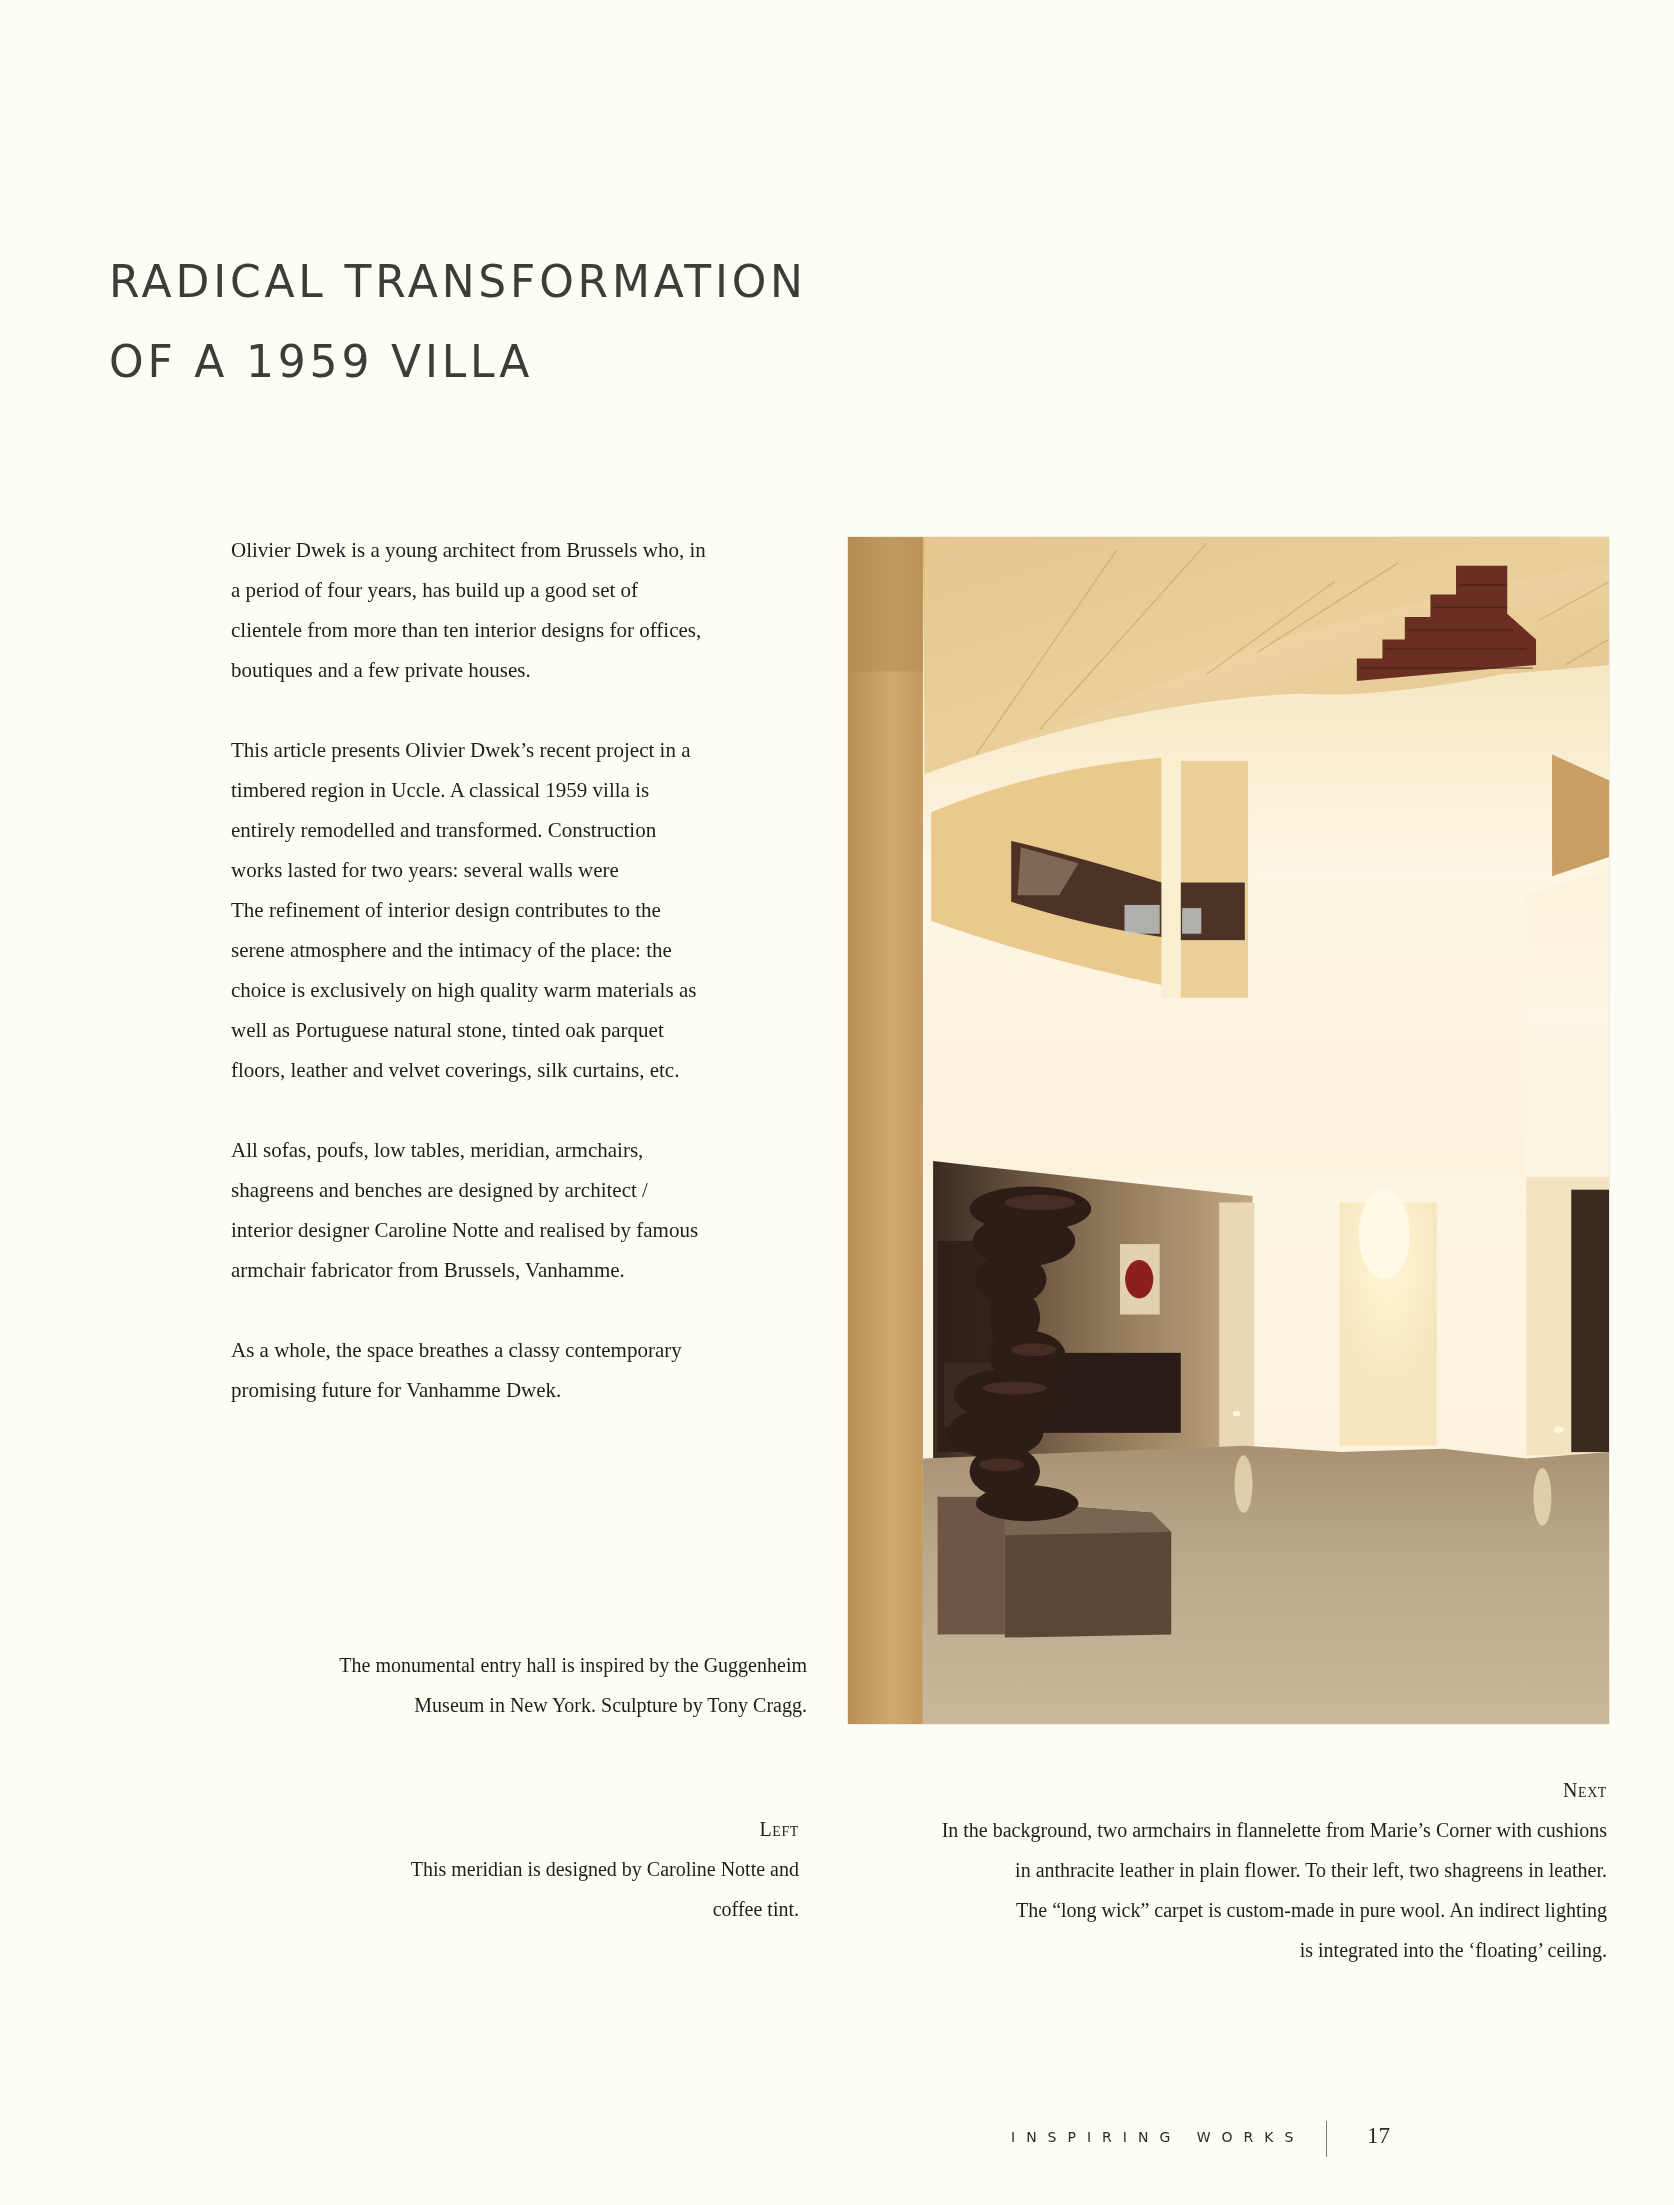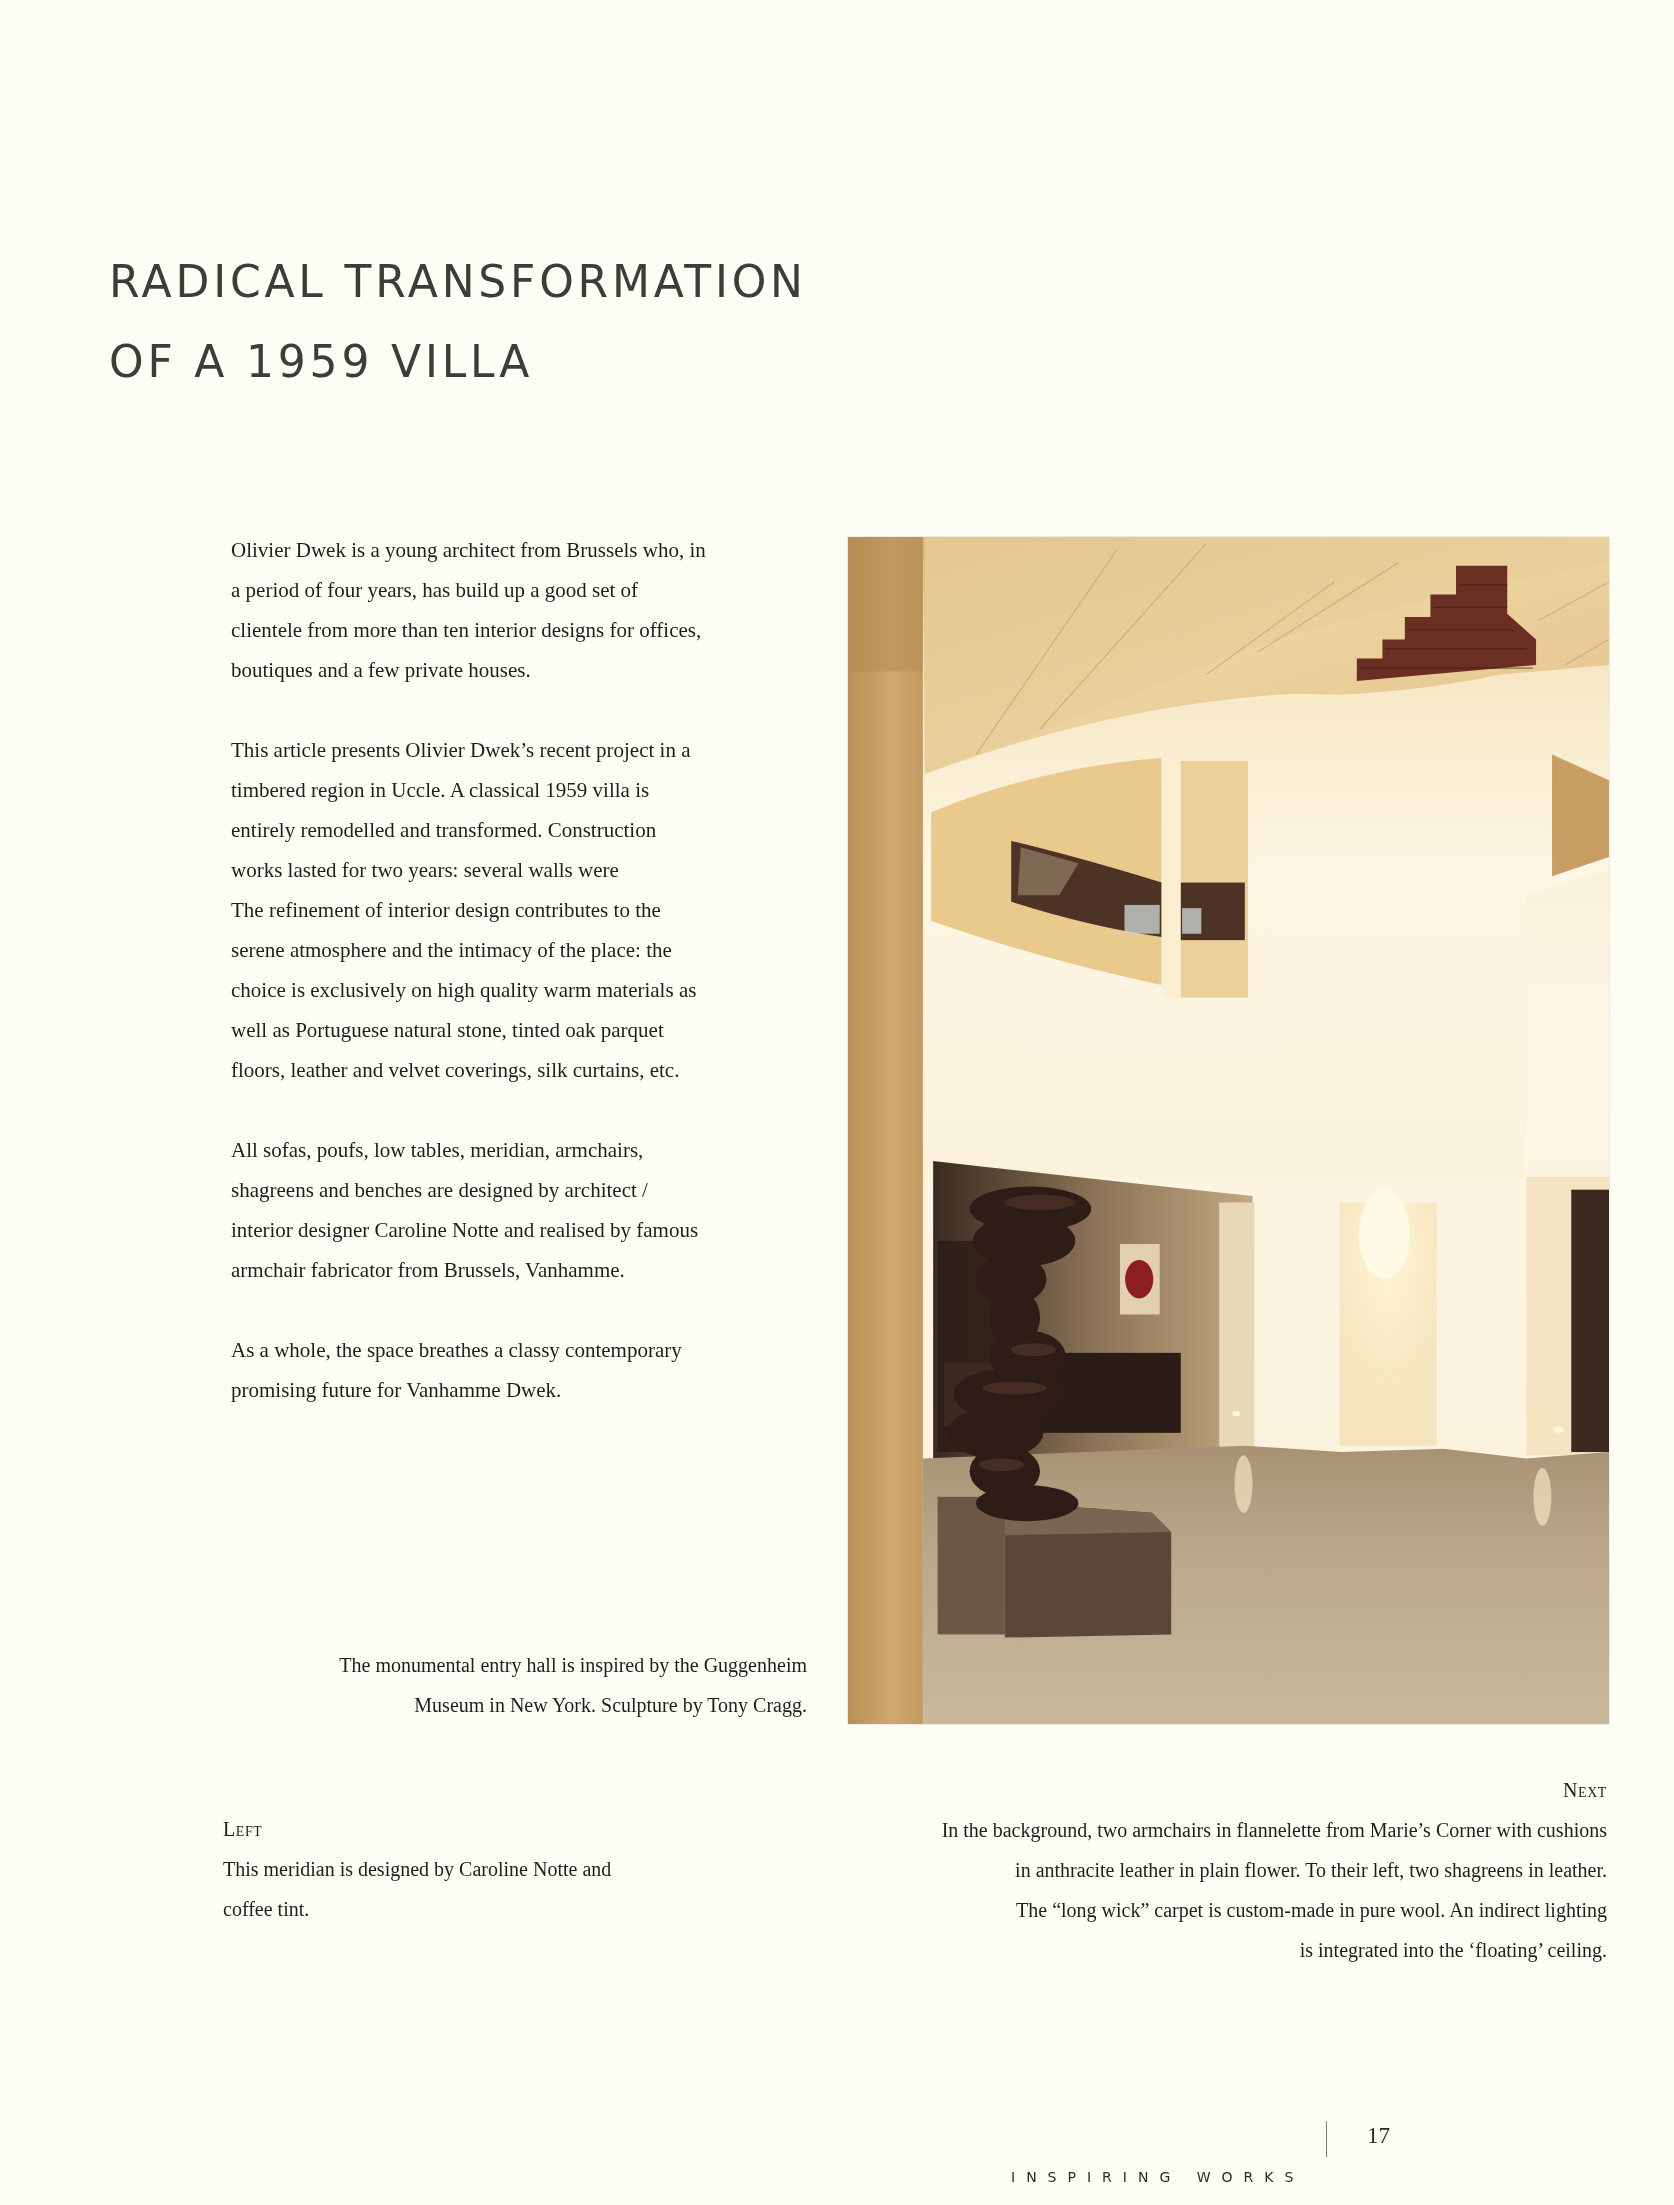--- a/index.html
+++ b/index.html
@@ -43,38 +43,38 @@
       font-size: 20px; line-height: 40px;
       color: #1f1e1b;
     }
     .photo-caption span { display: block; white-space: nowrap; }
     .left-caption {
       position: absolute; left: 223px; top: 1809px; width: 576px;
       font-family: "Liberation Serif", serif;
       font-size: 20px; line-height: 40px;
       color: #1f1e1b;
     }
-    .left-caption span { display: block; white-space: nowrap; }
+    .left-caption span { display: block; white-space: nowrap; text-align: right; }
     .smallcaps { font-variant: small-caps; letter-spacing: 0.6px; }
     .next-caption {
       position: absolute; left: 800px; top: 1770px; width: 807px;
       text-align: right;
       font-family: "Liberation Serif", serif;
       font-size: 20px; line-height: 40px;
       color: #1f1e1b;
     }
     .next-caption span { display: block; white-space: nowrap; }
     .footer {
       position: absolute; top: 2120px; left: 1011px; height: 38px;
       font-family: "DejaVu Sans", sans-serif;
       color: #2b2b28;
     }
     .footer-section {
       position: absolute; left: 0; top: 9px;
-      font-size: 14px; letter-spacing: 11px; white-space: nowrap; margin-top: 40px;
+      font-size: 14px; letter-spacing: 11px; white-space: nowrap;
     }
     .footer-divider {
       position: absolute; left: 315px; top: 1.3px; width: 1.3px; height: 36px;
       background: #7a7a74;
     }
     .footer-page {
       position: absolute; left: 356px; top: 2.6px;
       font-family: "Liberation Serif", serif;
       font-size: 23px;
       text-align: right;

